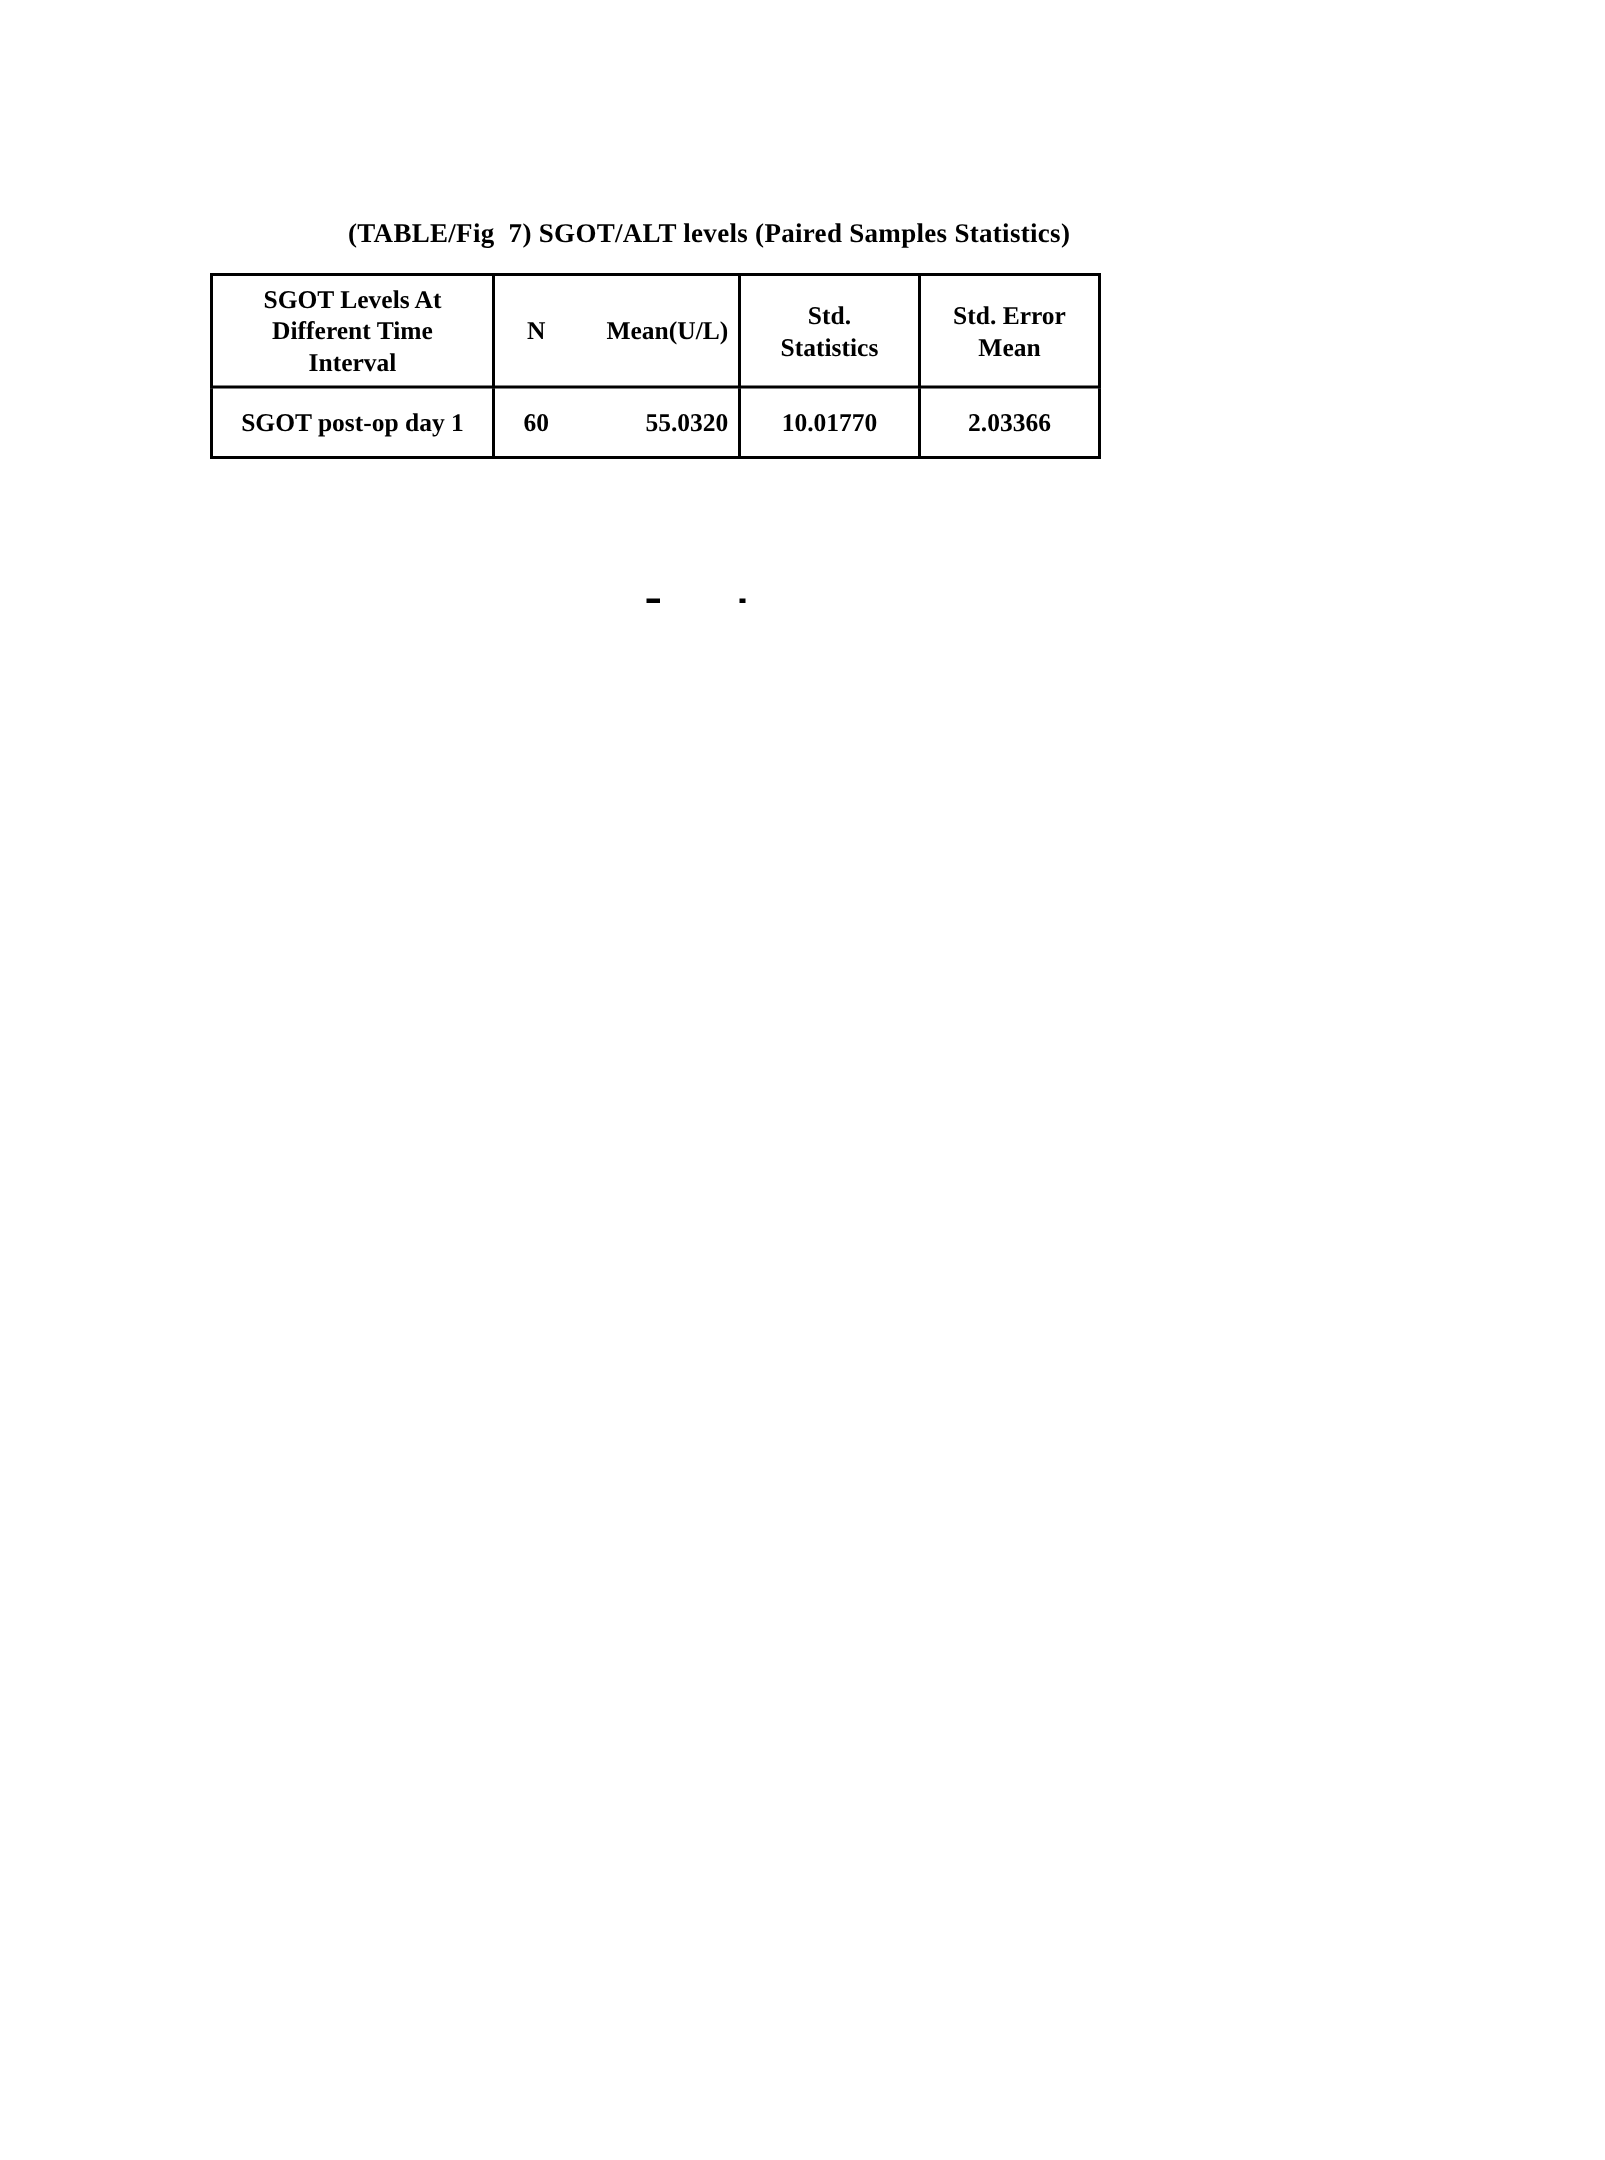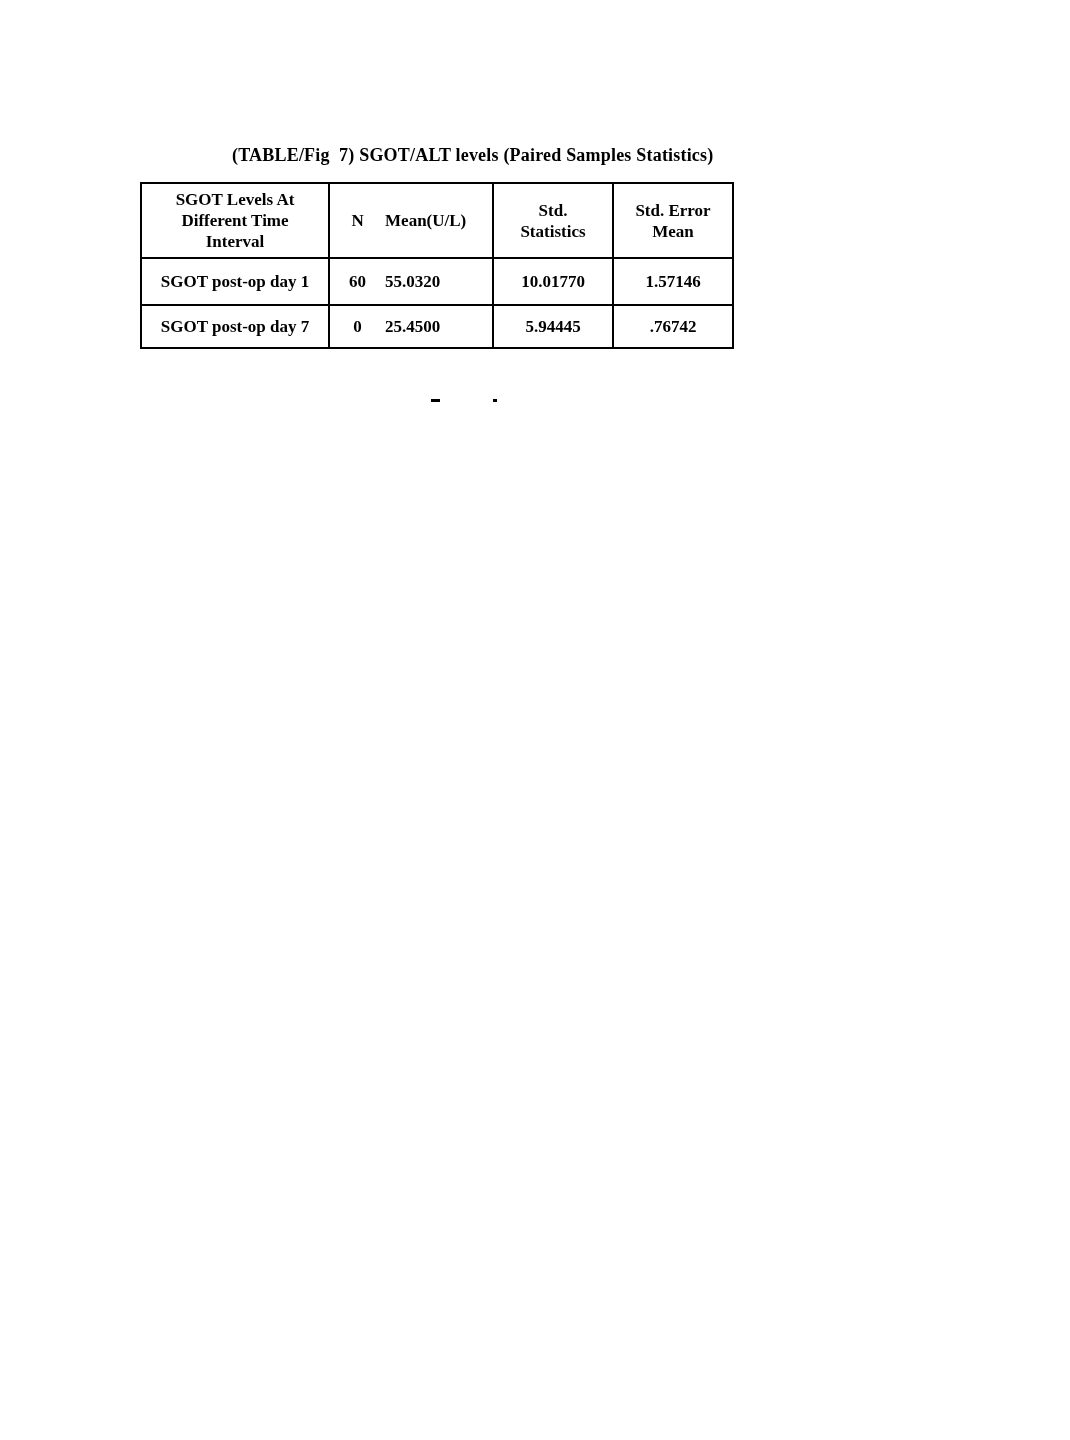--- a/index.html
+++ b/index.html
@@ -64,21 +64,21 @@
     display: flex;
     width: 100%;
     align-items: center;
   }
   .split .n-part {
     width: 34%;
     text-align: center;
   }
   .split .mean-part {
     width: 62%;
-    text-align: left;
+    text-align: right;
   }
   
   .artifact-tick {
     position: absolute;
     left: 431px;
     top: 399px;
     width: 9px;
     height: 3px;
     background: #000000;
   }
@@ -125,32 +125,21 @@
     <tbody>
       <tr class="r2">
         <td class="label-cell">SGOT post-op day 1</td>
         <td>
           <div class="split">
             <span class="n-part">60</span>
             <span class="mean-part">55.0320</span>
           </div>
         </td>
         <td>10.01770</td>
-        <td>1.57146</td>
-      </tr>
-      <tr class="r3">
-        <td class="label-cell">SGOT post-op day 7</td>
-        <td>
-          <div class="split">
-            <span class="n-part">0</span>
-            <span class="mean-part">25.4500</span>
-          </div>
-        </td>
-        <td>5.94445</td>
-        <td>.76742</td>
+        <td>2.03366</td>
       </tr>
     </tbody>
   </table>
 
   <div class="artifact-tick"></div>
   <div class="artifact-dot"></div>
 
 </div>
 
 </body></html>

